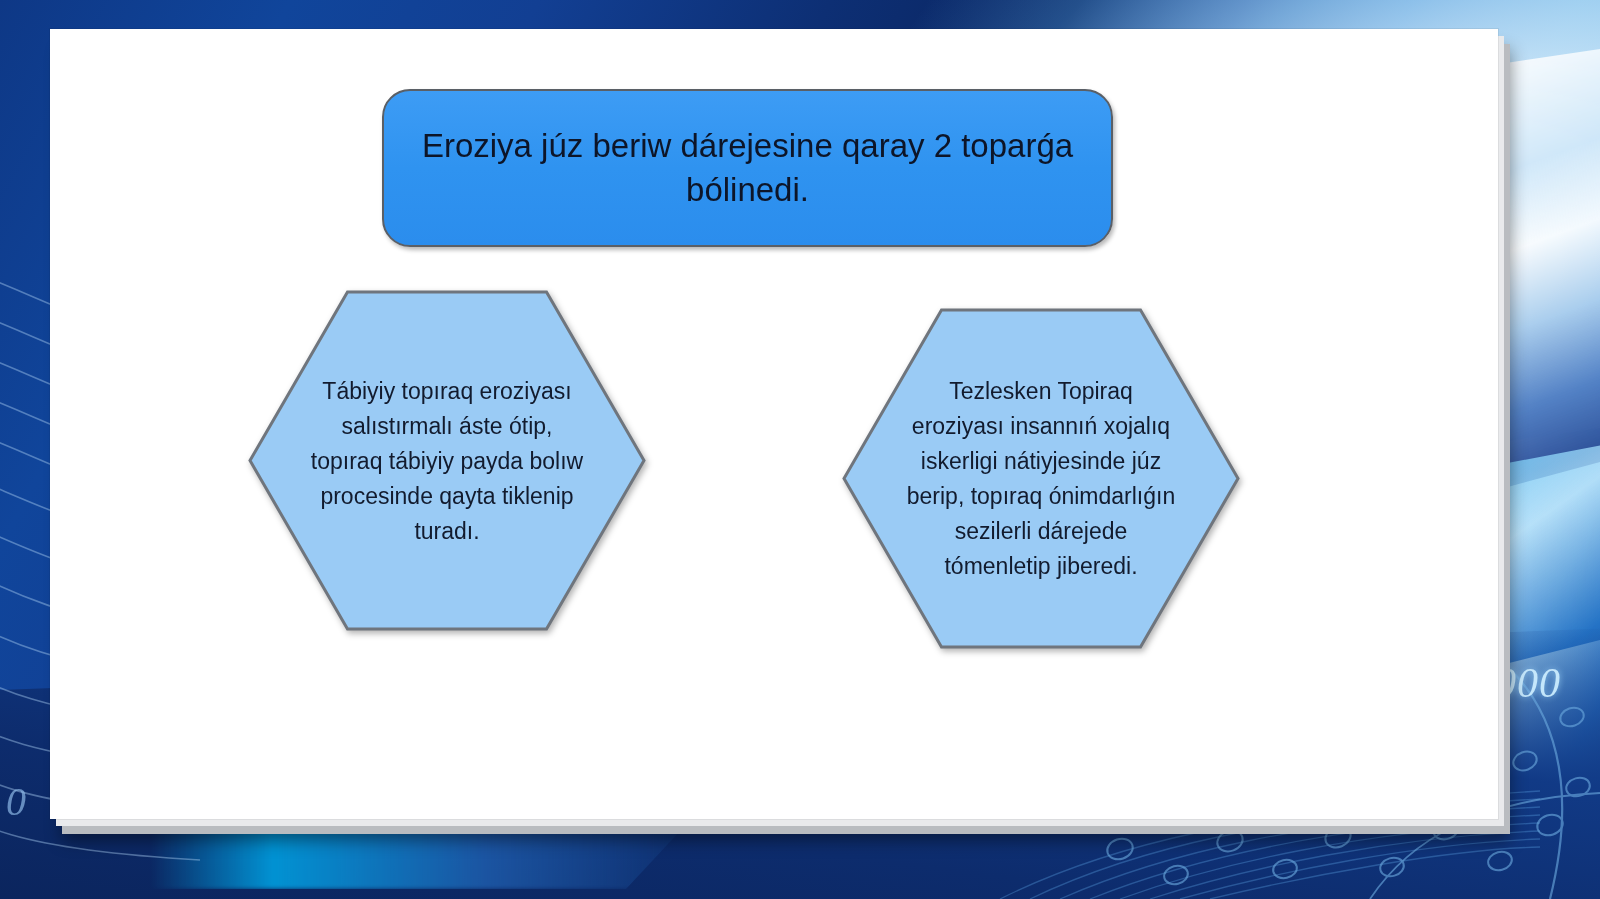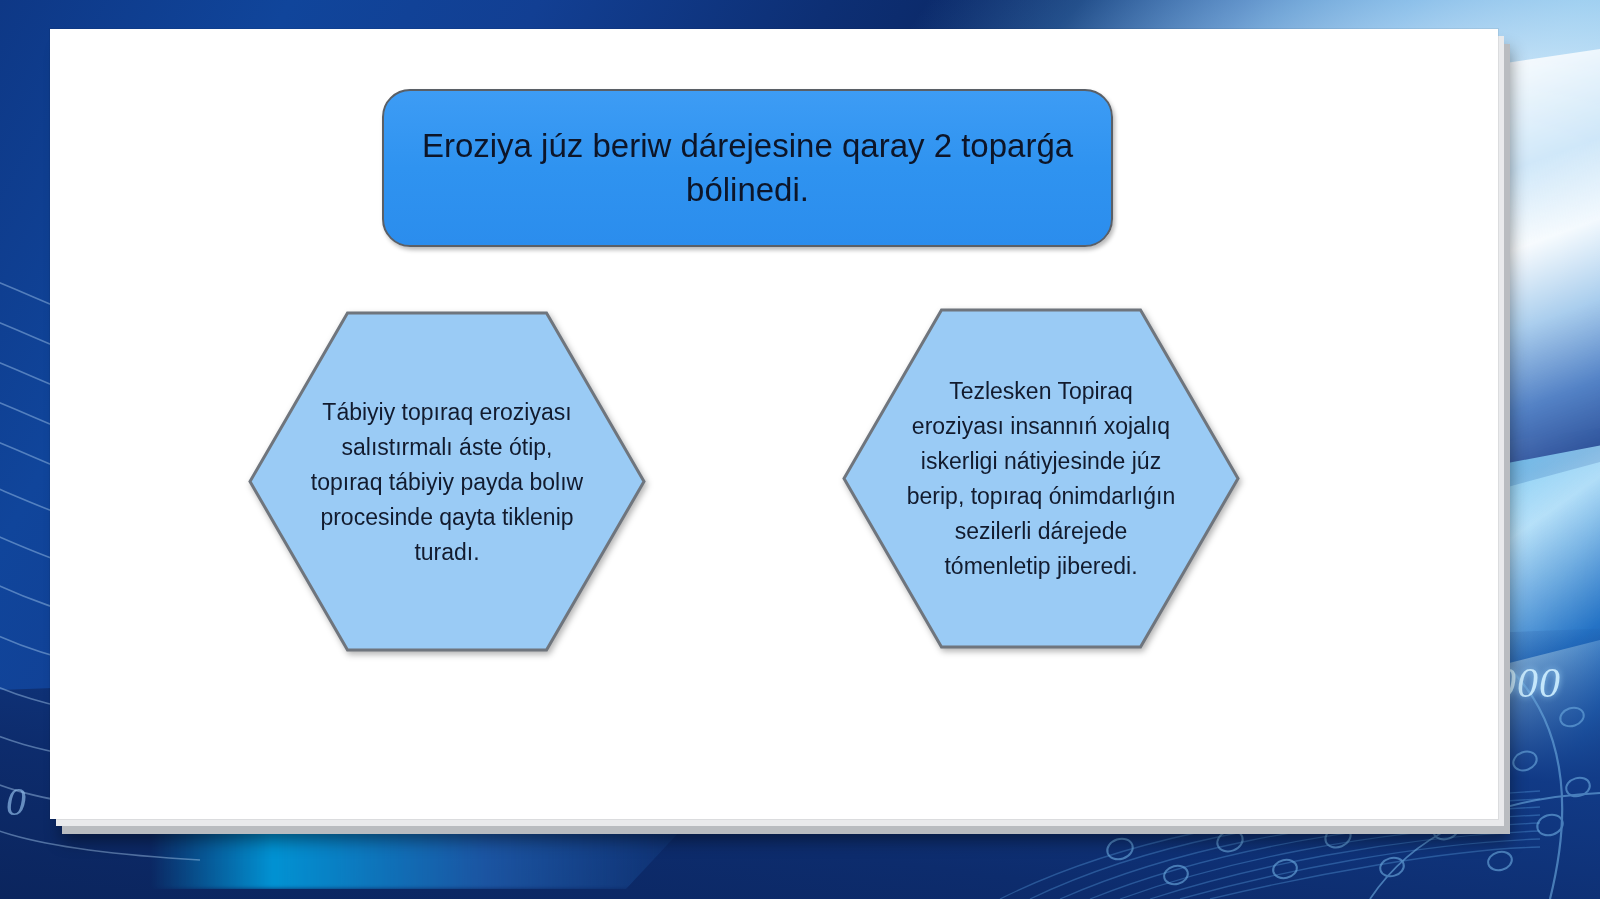--- a/index.html
+++ b/index.html
@@ -205,21 +205,21 @@
     left: 58px;
     right: 58px;
     top: 50%;
     transform: translateY(-50%);
     text-align: center;
     font-size: 23px;
     line-height: 35px;
     color: #121b2e;
     font-family: "Liberation Sans", sans-serif;
   }
-  #hex-left  { left: 198px; top: 282px; }
+  #hex-left  { left: 198px; top: 261px; }
   #hex-right { left: 792px; top: 279px; }
 </style>
 </head>
 <body>
 
 <div id="stage">
 
   <div class="bg-base"></div>
   <div class="bg-topright-sky"></div>
   <div class="bg-ribbon"></div>

